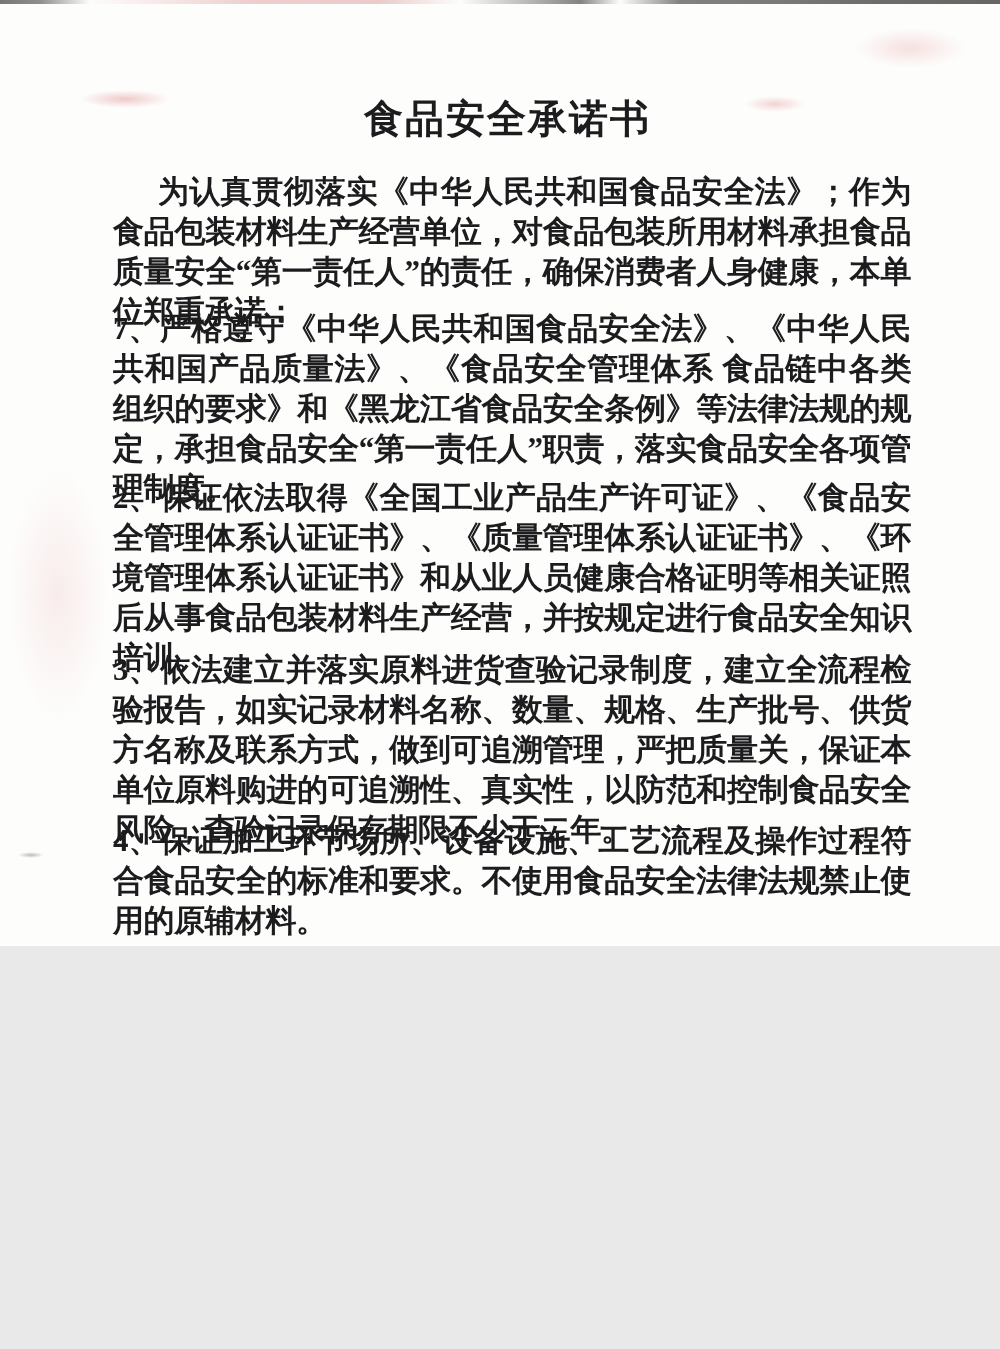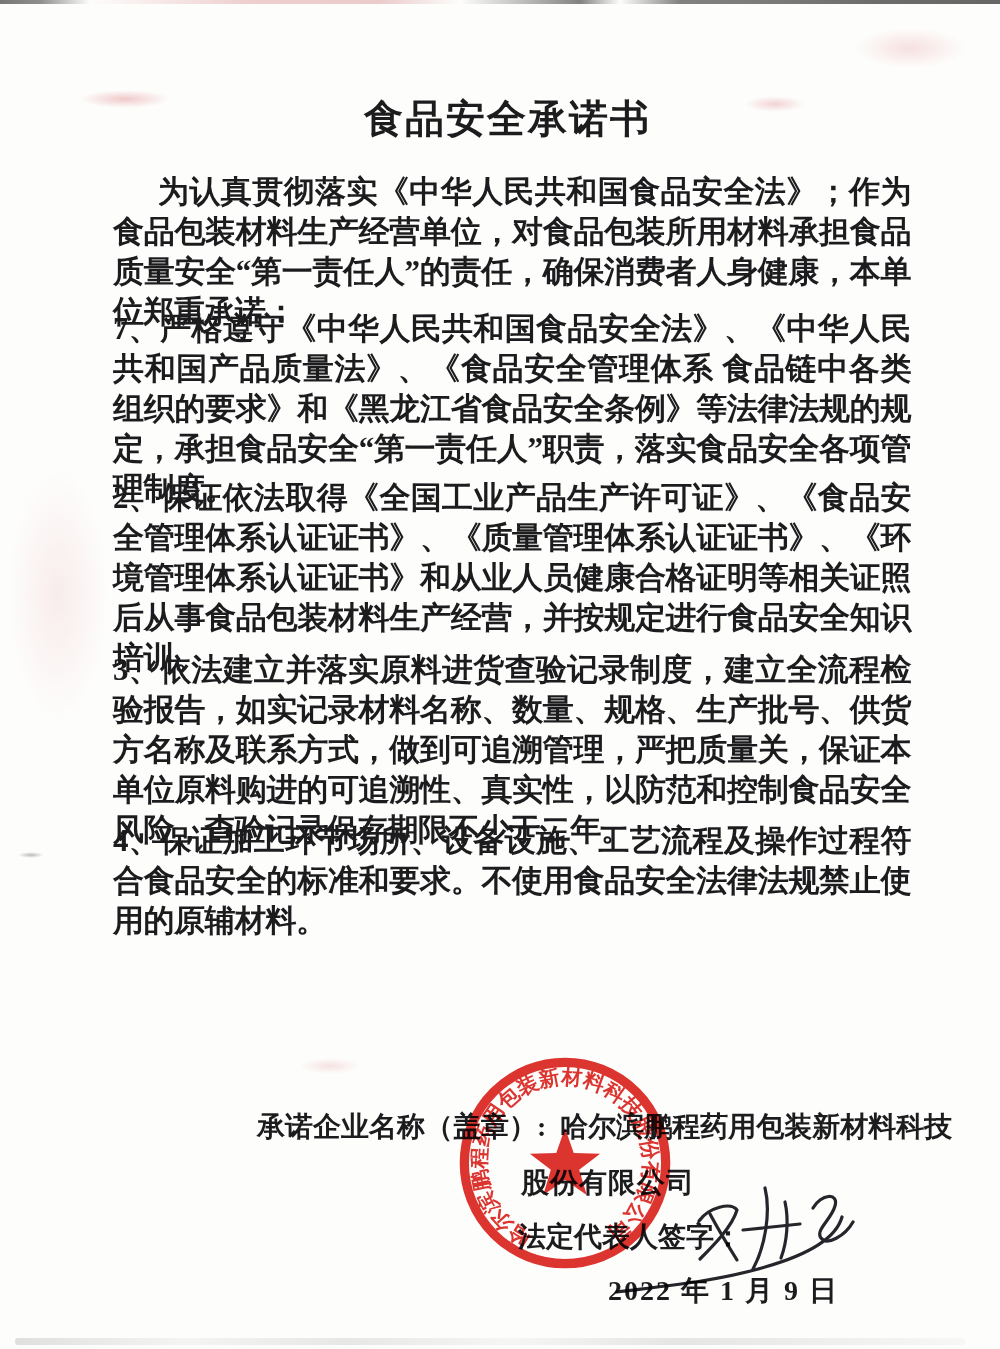--- a/index.html
+++ b/index.html
@@ -1,18 +1,18 @@
 <!DOCTYPE html>
 <html><head>
 <meta charset="utf-8">
 <style>
   html, body { margin: 0; padding: 0; background: #e9e9e9; }
   .page {
     position: relative;
-    width: 1000px; height: 1349px;
+    width: 1000px; height: 946px;
     margin: 0 auto;
     background: #fdfdfc;
     overflow: hidden;
     font-family: "Liberation Serif", serif;
     color: #1c1c1e;
   }
   
   .scan-top-edge {
     position: absolute; left: 0; top: 0; width: 1000px; height: 4px;
     background: linear-gradient(90deg,

